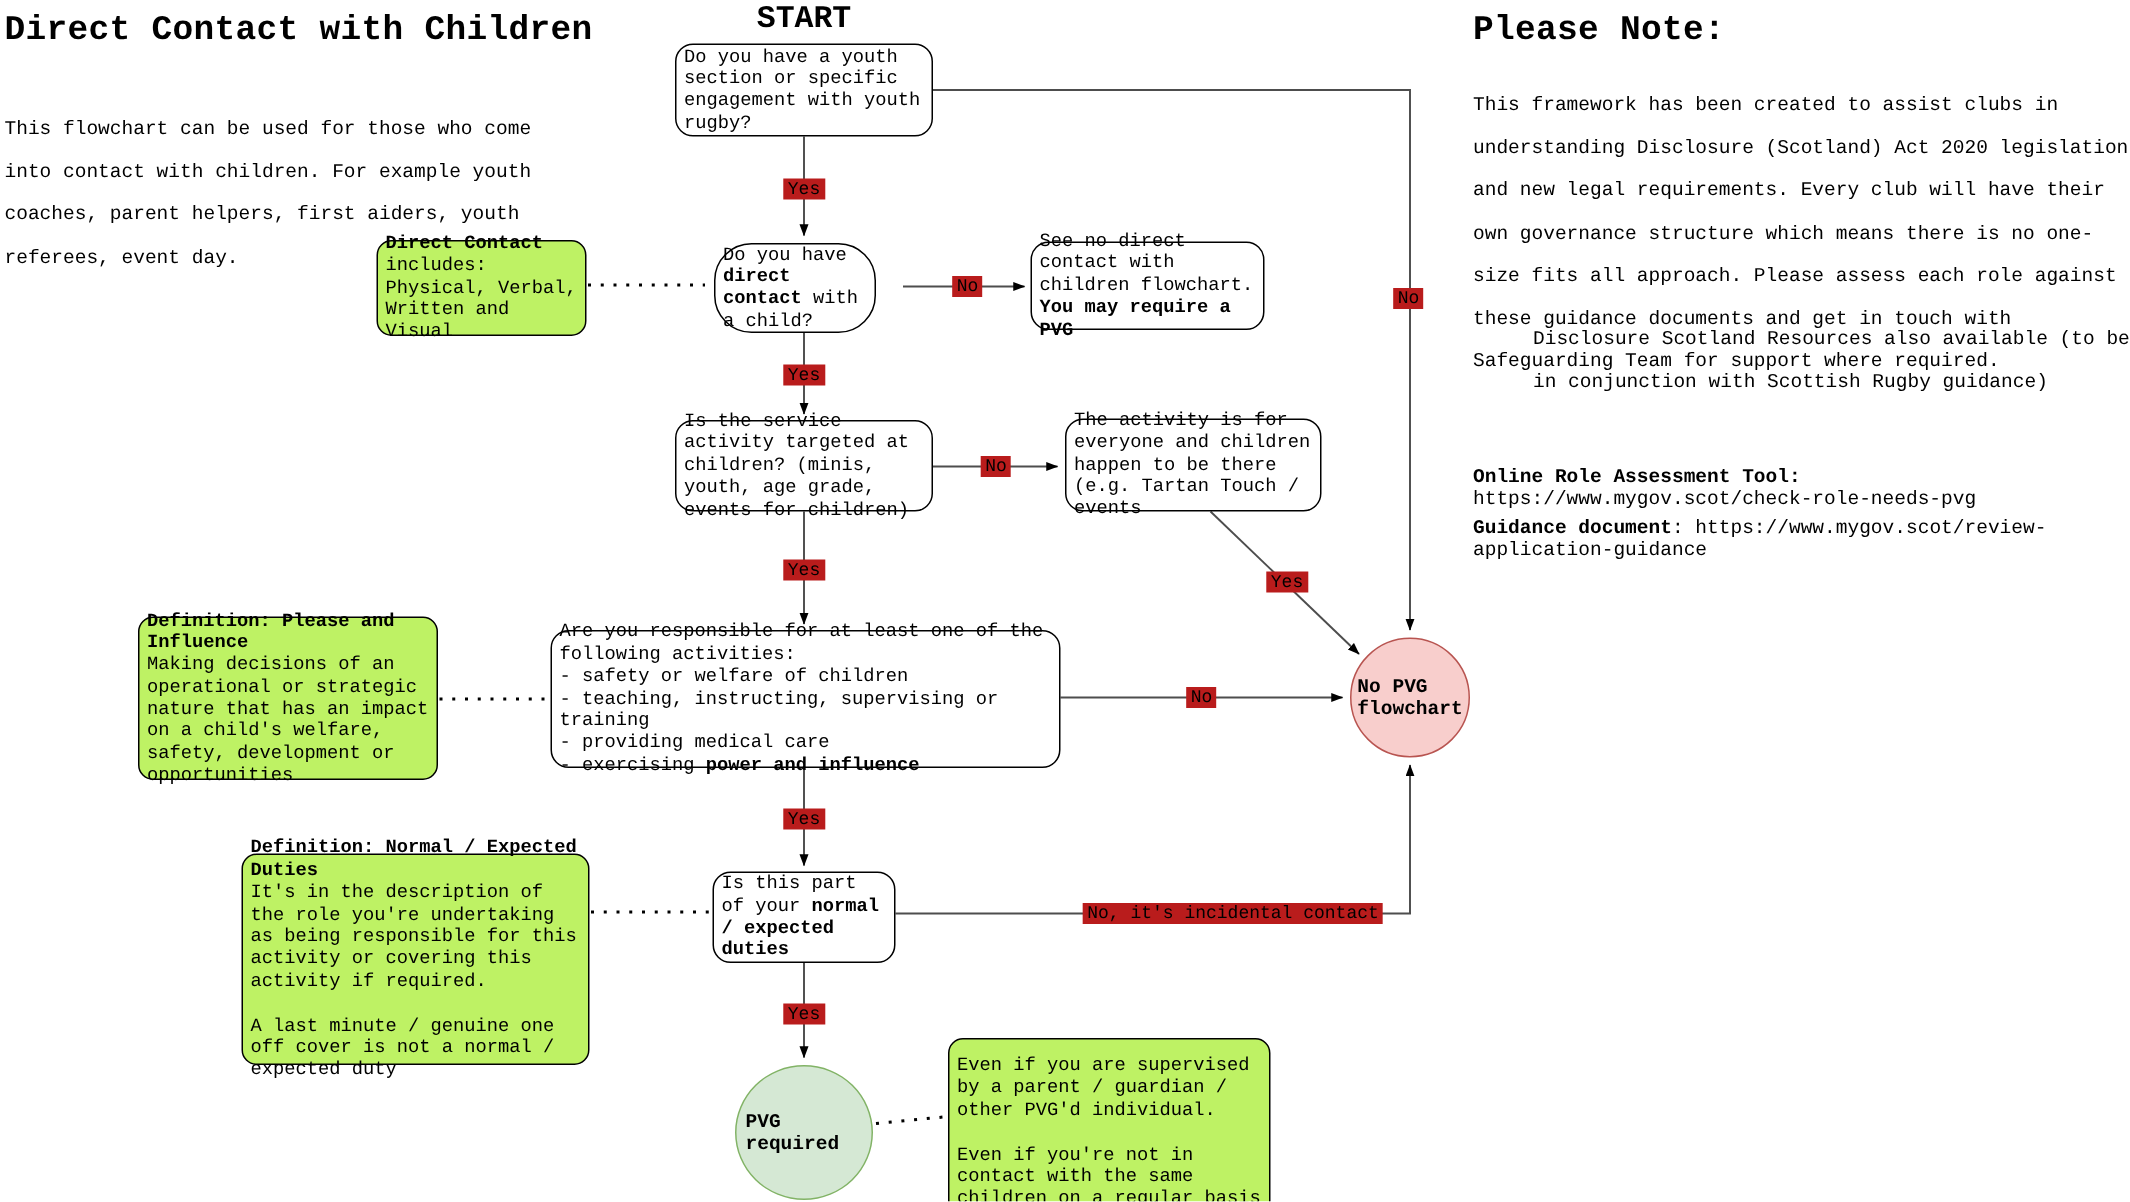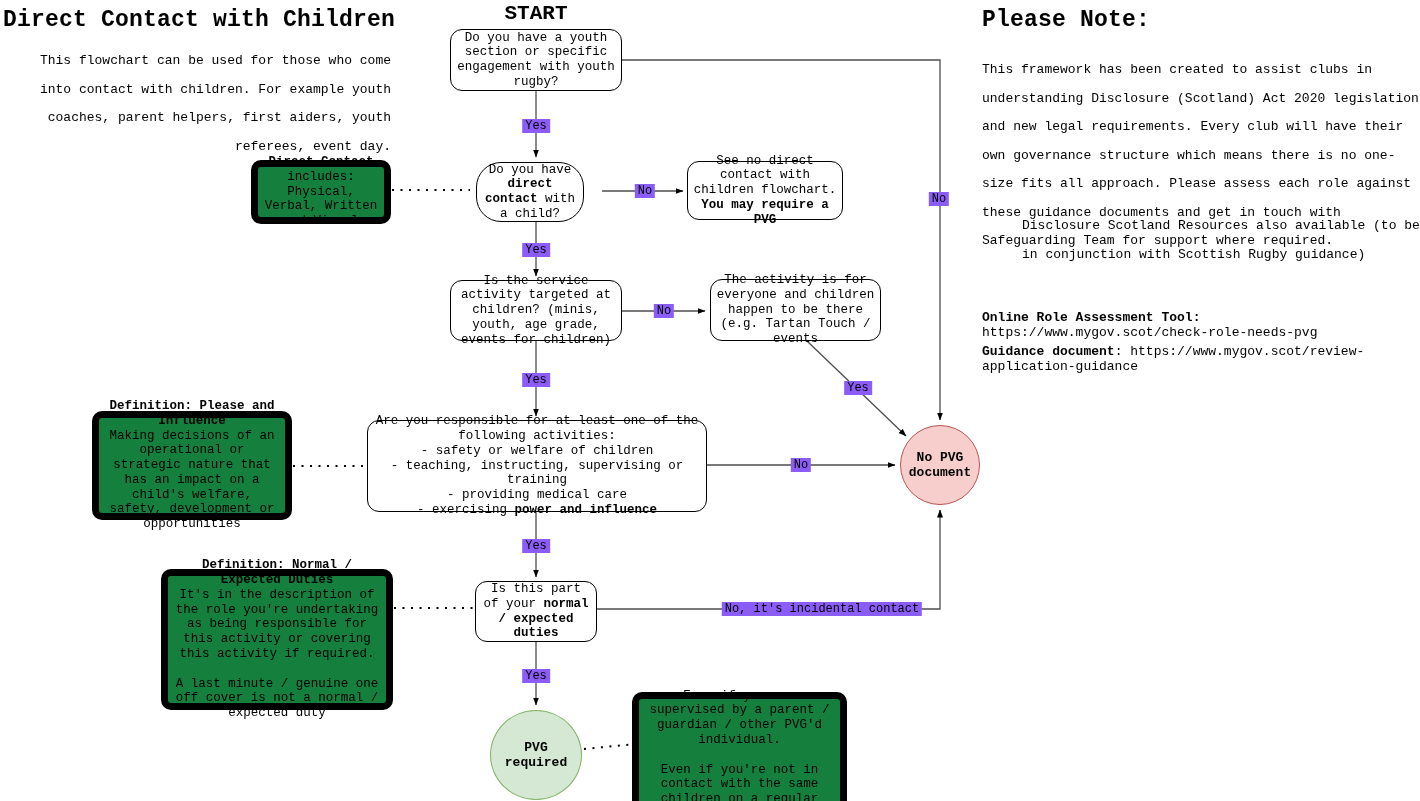--- a/index.html
+++ b/index.html
@@ -8,30 +8,30 @@
     font-family:Liberation Mono, monospace;color:#000;
   }
   .abs{position:absolute;box-sizing:border-box;}
   .heading{font-size:23px;font-weight:bold;letter-spacing:.2px;}
   .bodytext{font-size:13px;line-height:28.5px;}
   svg.edges{position:absolute;left:0;top:0;z-index:1;}
   .box{
     position:absolute;box-sizing:border-box;z-index:2;
     background:#fff;border:1px solid #000;border-radius:12px;
     display:flex;align-items:center;justify-content:center;
-    text-align:center;font-size:12.5px;line-height:1.18;padding:3px 5px;
+    font-size:12.5px;line-height:1.18;padding:3px 5px;
   }
-  .note{background:#15803d;border:7px solid #000000;border-radius:10px;}
+  .note{background:#bef264;border:1px solid #000000;border-radius:10px;}
   .circle{border-radius:50%;font-weight:bold;font-size:13px;padding:6px;}
   .circle.stop{background:#f8cecc;border:1px solid #b85450;}
   .circle.go{background:#d5e8d4;border:1px solid #82b366;}
   .bold{font-weight:bold;}
   .gap{margin-top:15px;}
   .edge-label{
-    position:absolute;z-index:3;background:#8b5cf6;font-size:12px;line-height:14px;
+    position:absolute;z-index:3;background:#b91c1c;font-size:12px;line-height:14px;
     padding:0 3px;white-space:nowrap;transform:translate(-50%,-50%);
   }
   .start-title{position:absolute;z-index:2;font-size:21px;font-weight:bold;
     text-align:center;transform:translateX(-50%);}
 </style>
 </head>
 <body>
 
 <div id="canvas">
 
@@ -56,21 +56,21 @@
     </g>
     <g fill="none" stroke="#000" stroke-width="2" stroke-dasharray="2 6.5">
       <path d="M392,190 L470,190"></path>
       <path d="M293,466 L366,466"></path>
       <path d="M394,608 L474,608"></path>
       <path d="M584,749 L667,741"></path>
     </g>
   </svg>
 
   <div class="abs heading" style="left:3px;top:7px;width:400px;">Direct Contact with Children</div>
-  <div class="abs bodytext" style="left:3px;top:47px;width:388px;text-align:right;">This flowchart can be used for those who come into contact with children. For example youth coaches, parent helpers, first aiders, youth referees, event day.</div>
+  <div class="abs bodytext" style="left:3px;top:72px;width:388px;">This flowchart can be used for those who come into contact with children. For example youth coaches, parent helpers, first aiders, youth referees, event day.</div>
 
   <div class="start-title" style="left:536px;top:2px;">START</div>
 
   <div class="box" style="left:450px;top:29px;width:172px;height:62px;">
     <div>Do you have a youth section or specific engagement with youth rugby?</div>
   </div>
 
   <div class="box note" style="left:251px;top:160px;width:140px;height:64px;">
     <div><b>Direct Contact</b><span> includes: Physical, Verbal, Written and Visual</span></div>
   </div>
@@ -105,21 +105,21 @@
     <div>
       <div>Are you responsible for at least one of the following activities:</div>
       <div>- safety or welfare of children</div>
       <div>- teaching, instructing, supervising or training</div>
       <div>- providing medical care</div>
       <div><span>- exercising </span><b>power and influence</b></div>
     </div>
   </div>
 
   <div class="box circle stop" style="left:900px;top:425px;width:80px;height:80px;">
-    <div>No PVG document</div>
+    <div>No PVG flowchart</div>
   </div>
 
   <div class="box note" style="left:161px;top:569px;width:232px;height:141px;">
     <div>
       <div class="bold">Definition: Normal / Expected Duties</div>
       <div>It's in the description of the role you're undertaking as being responsible for this activity or covering this activity if required.</div>
       <div class="gap">A last minute / genuine one off cover is not a normal / expected duty</div>
     </div>
   </div>
 

